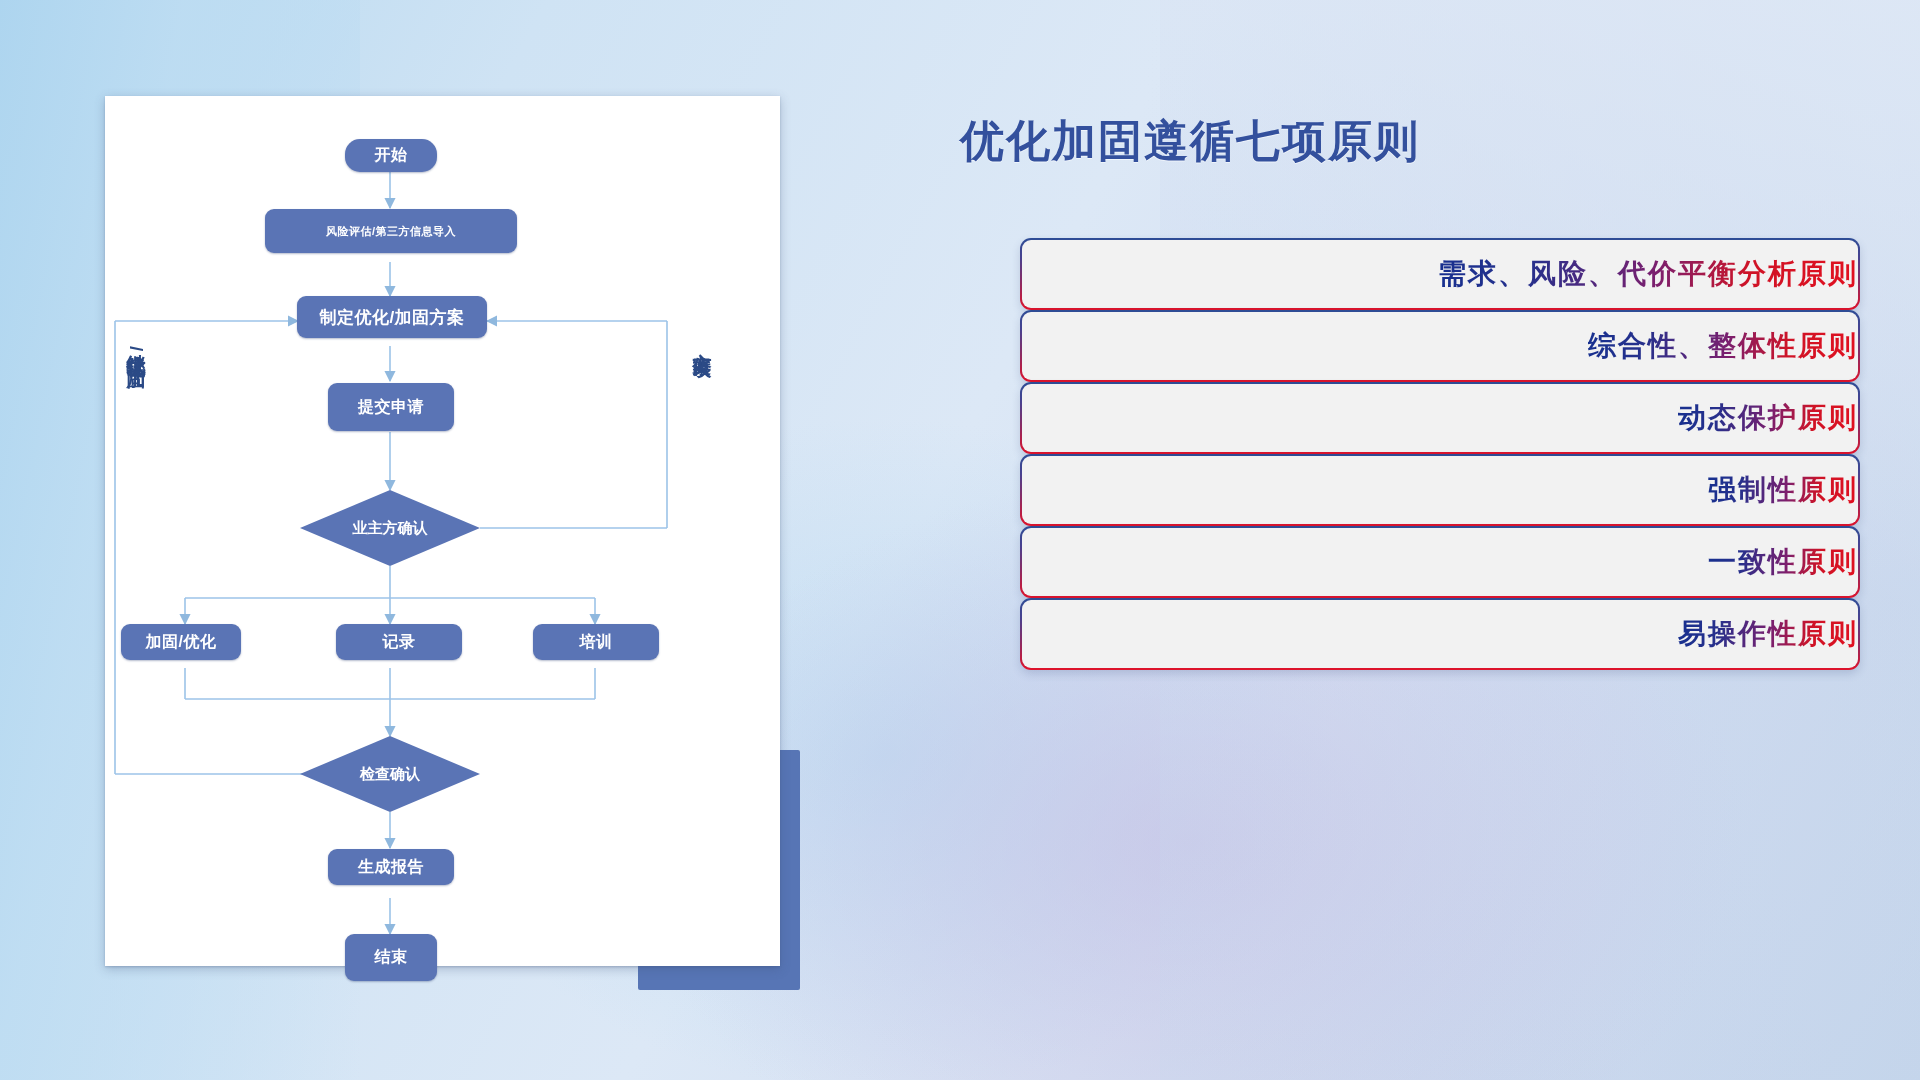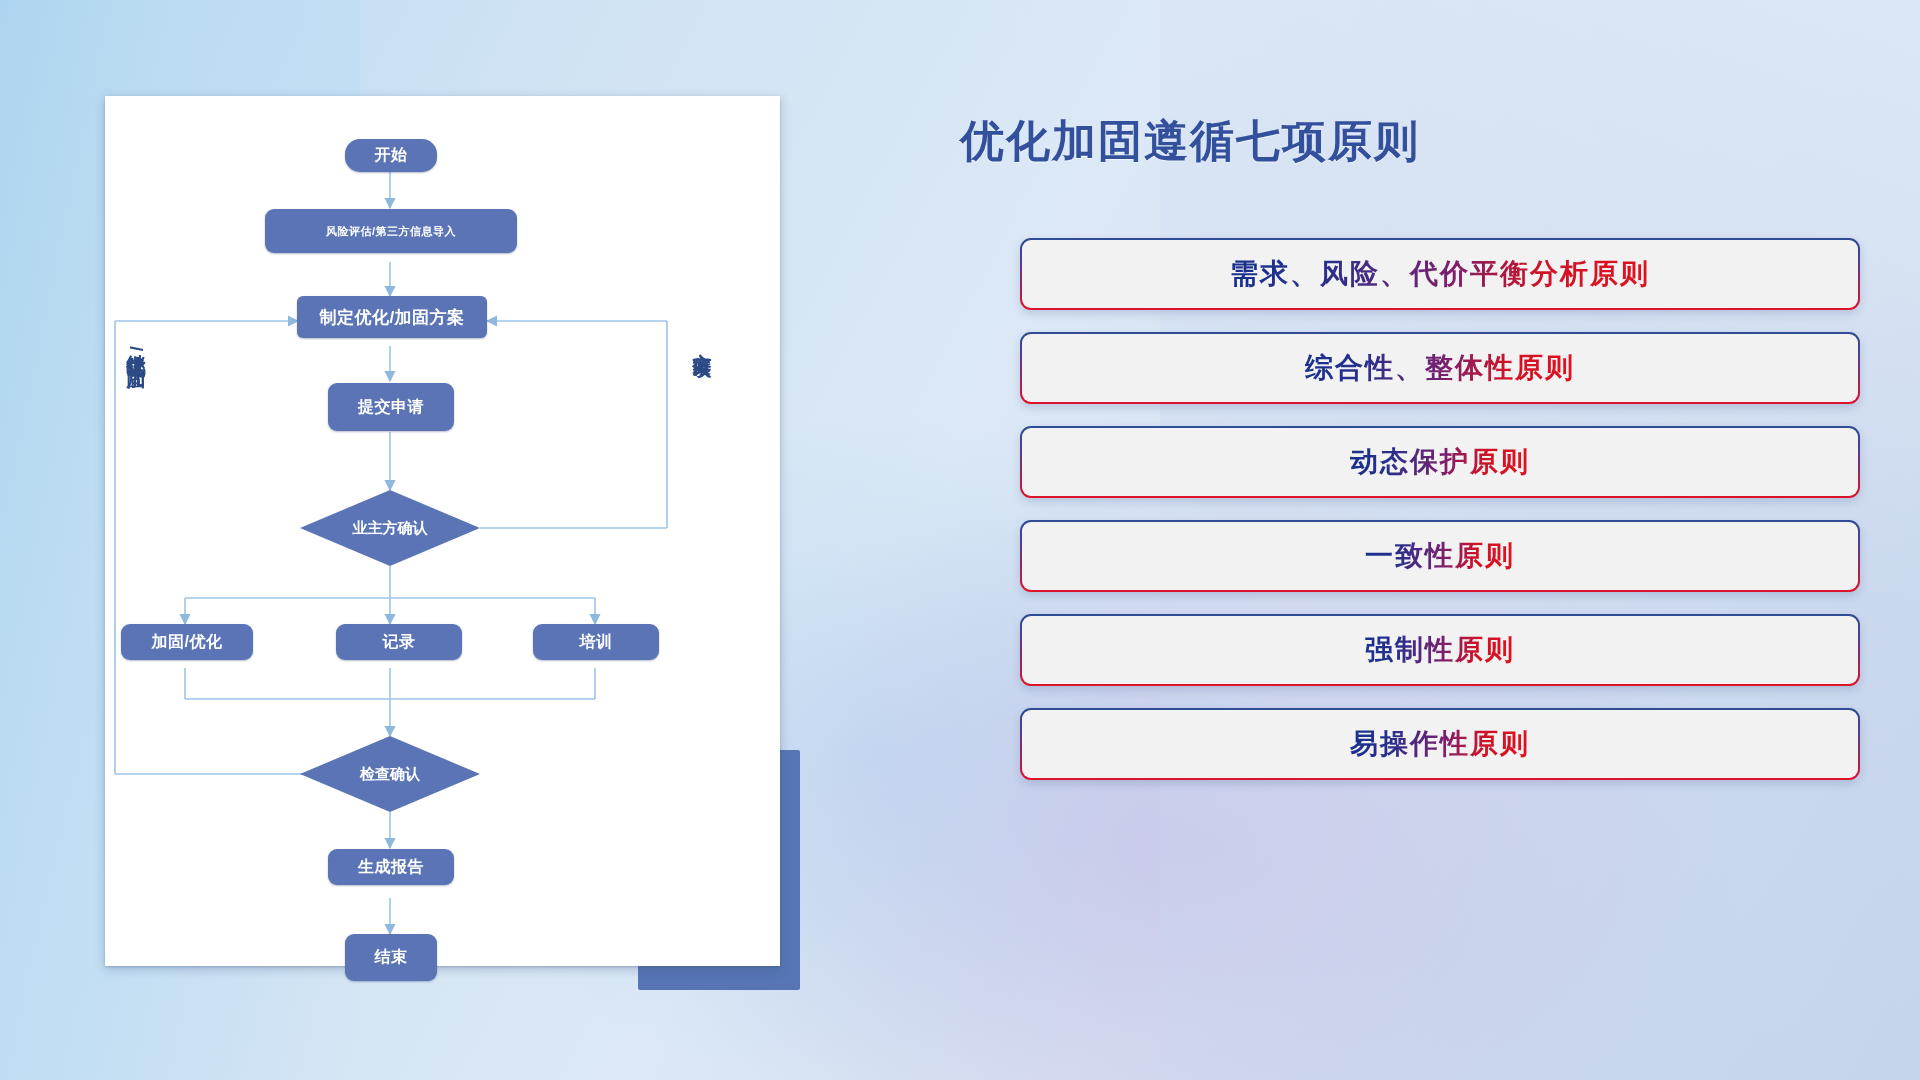--- a/index.html
+++ b/index.html
@@ -72,29 +72,28 @@
   .rtitle{
     position:absolute; left:0; top:112px; width:960px; text-align:left;
     font-size:44px; font-weight:bold; color:#33509d;
     letter-spacing:2px;
     text-shadow:0 1px 0 rgba(255,255,255,.55);
   }
   .cards{ position:absolute; left:60px; top:238px; width:840px; }
   .card{
     position:relative;
     height:72px;
-    margin-bottom:22px;
     border-radius:11px;
     background:#f2f2f2;
     padding:2px;
     background-image:linear-gradient(#f2f2f2,#f2f2f2), linear-gradient(180deg,#2d4d96 0%,#49418f 28%,#8c2a62 62%,#e0122a 100%);
     background-origin:border-box;
     background-clip:content-box,border-box;
     box-shadow:0 4px 9px rgba(60,80,130,.20);
-    display:flex; align-items:center; justify-content:center;
+    display:flex; align-items:center; justify-content:flex-end;
   }
   .card-text{
     font-size:28px; font-weight:bold; letter-spacing:2px;
     background:linear-gradient(96deg,#17308f 0%,#27308c 22%,#7b1f6e 52%,#cf1326 74%,#e2101f 100%);
     -webkit-background-clip:text; background-clip:text;
     color:transparent; -webkit-text-fill-color:transparent;
   }
 </style>
 </head>
 <body>
@@ -152,33 +151,33 @@
       </svg>
 
       <div class="node" style="left:240px;top:43px;width:92px;height:33px;font-size:16px;border-radius:15px;">
         <span>开始</span>
       </div>
 
       <div class="node" style="left:160px;top:113px;width:252px;height:44px;font-size:11px;">
         <span>风险评估/第三方信息导入</span>
       </div>
 
-      <div class="node" style="left:192px;top:200px;width:190px;height:42px;font-size:17px;border-radius:6px;">
+      <div class="node" style="left:192px;top:200px;width:190px;height:42px;font-size:17px;">
         <span>制定优化/加固方案</span>
       </div>
 
       <div class="node" style="left:223px;top:287px;width:126px;height:48px;font-size:16px;text-align:center;">
         <span>提交申请</span>
       </div>
 
       <div class="diamond" style="left:195px;top:394px;width:180px;height:76px;">
         <span>业主方确认</span>
       </div>
 
-      <div class="node" style="left:16px;top:528px;width:132px;height:36px;font-size:16px;">
+      <div class="node" style="left:16px;top:528px;width:120px;height:36px;font-size:16px;">
         <span>加固/优化</span>
       </div>
 
       <div class="node" style="left:231px;top:528px;width:126px;height:36px;font-size:16px;">
         <span>记录</span>
       </div>
 
       <div class="node" style="left:428px;top:528px;width:126px;height:36px;font-size:16px;">
         <span>培训</span>
       </div>
@@ -212,23 +211,23 @@
     <div class="card">
       <span class="card-text">需求、风险、代价平衡分析原则</span>
     </div>
     <div class="card">
       <span class="card-text">综合性、整体性原则</span>
     </div>
     <div class="card">
       <span class="card-text">动态保护原则</span>
     </div>
     <div class="card">
+      <span class="card-text">强制性原则</span>
+    </div>
+    <div class="card">
       <span class="card-text">一致性原则</span>
-    </div>
-    <div class="card">
-      <span class="card-text">强制性原则</span>
     </div>
     <div class="card">
       <span class="card-text">易操作性原则</span>
     </div>
 
   </div>
 </div>
 
 </body></html>

